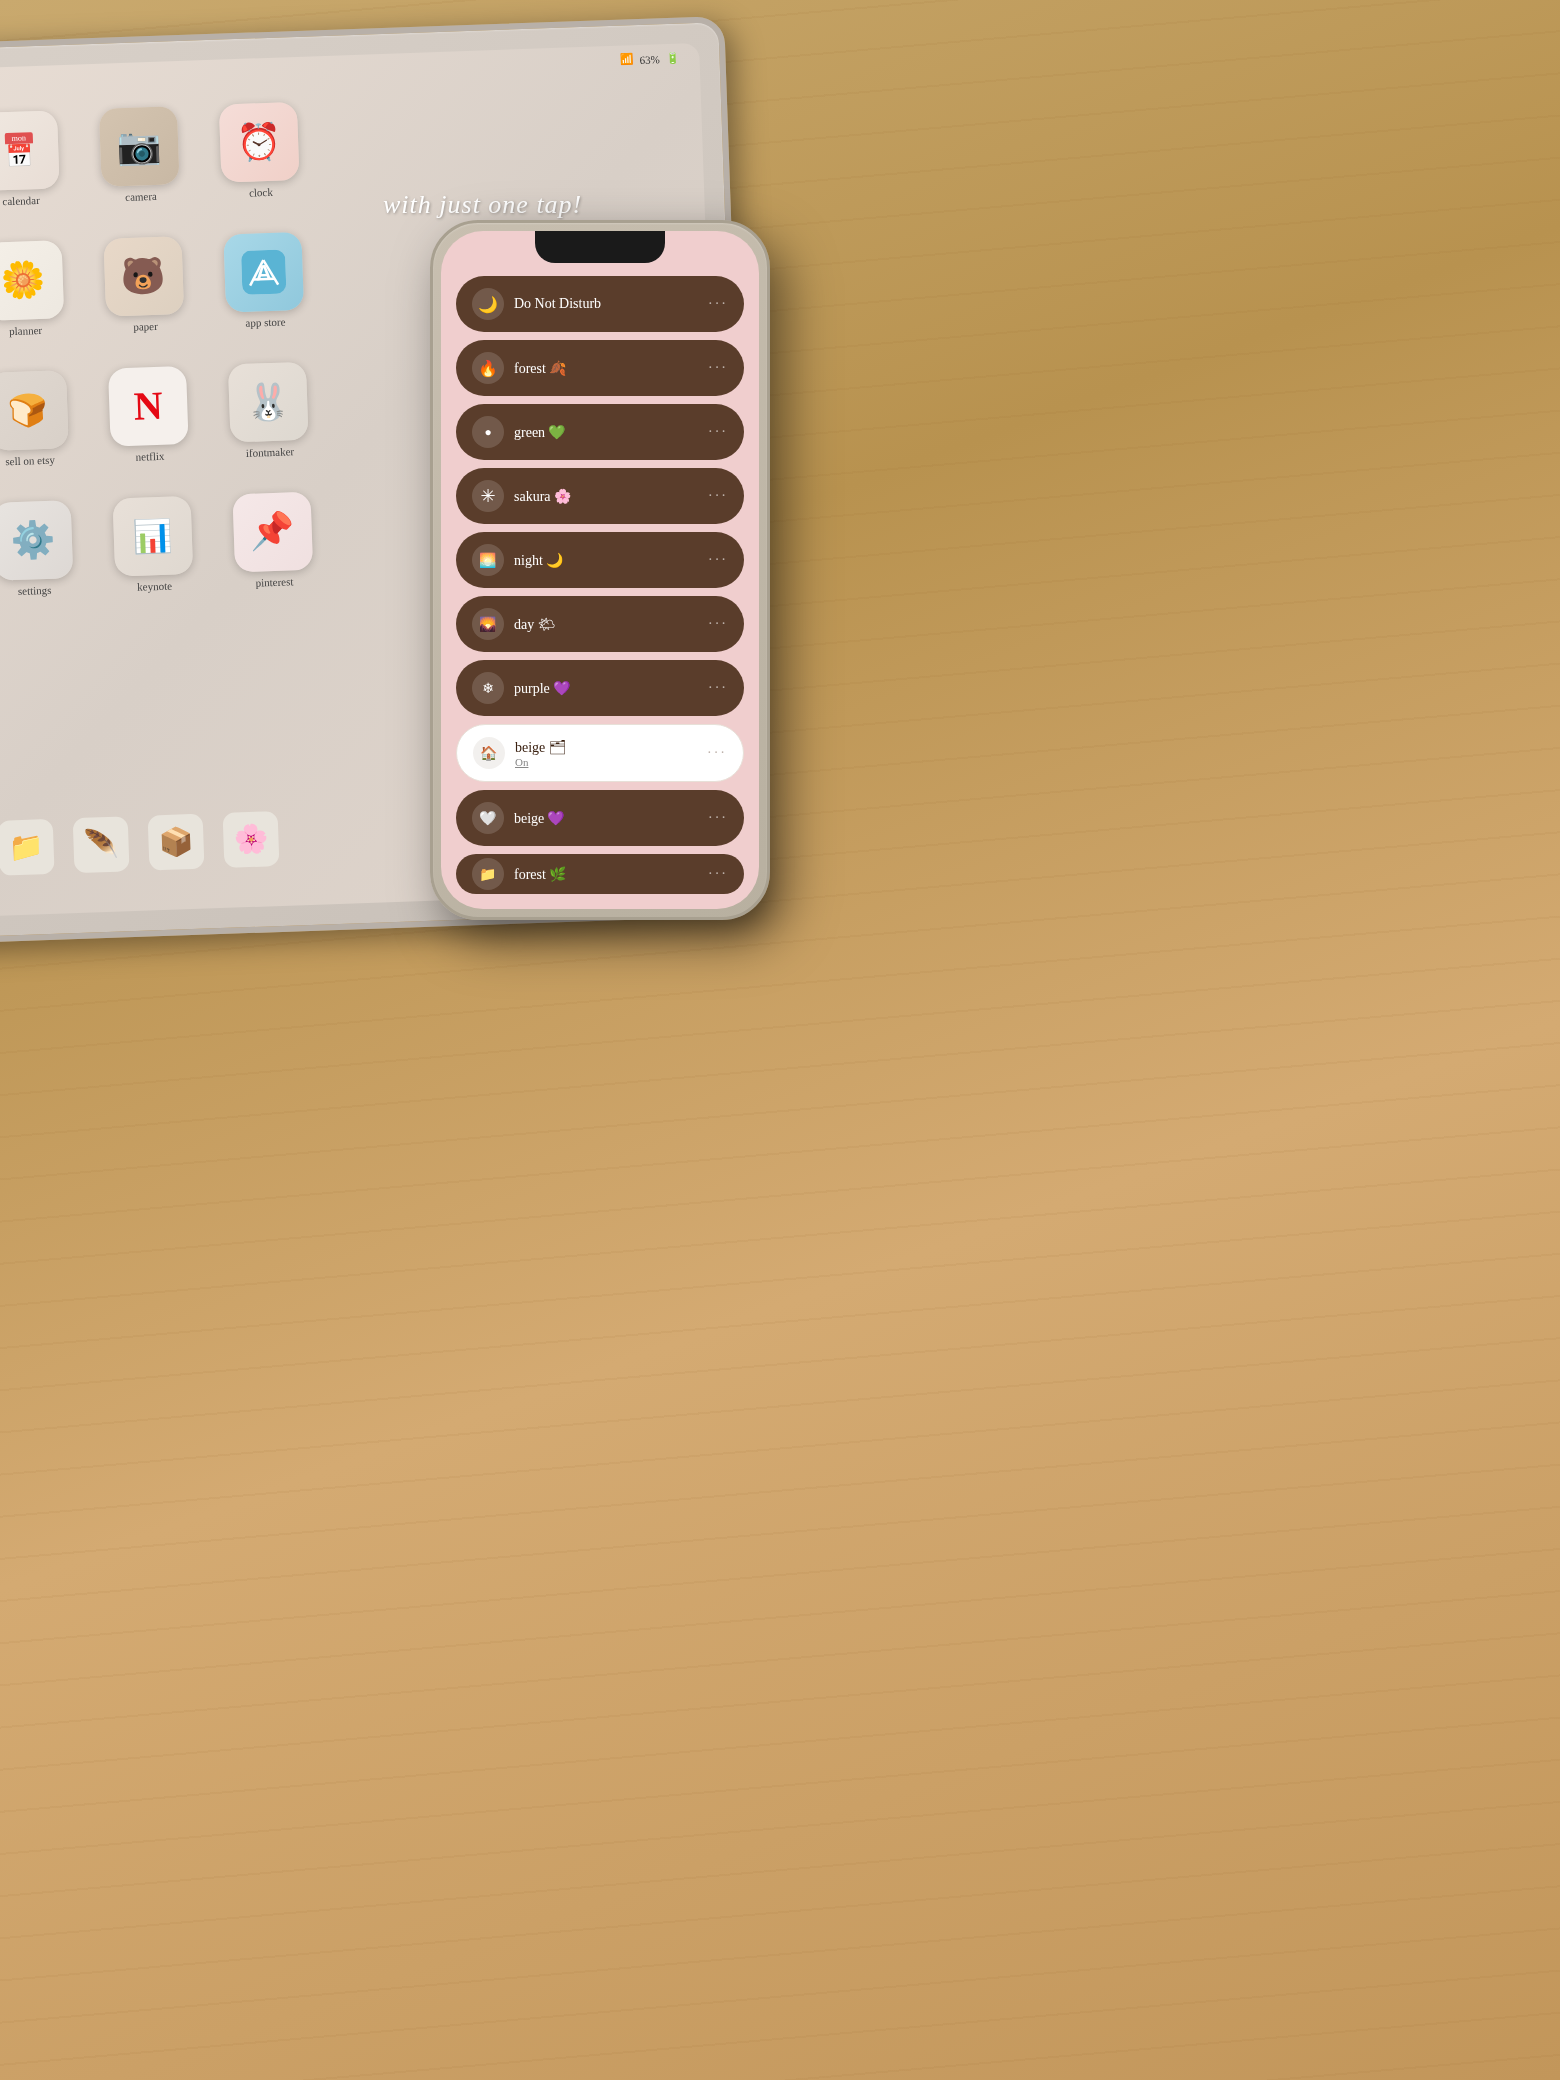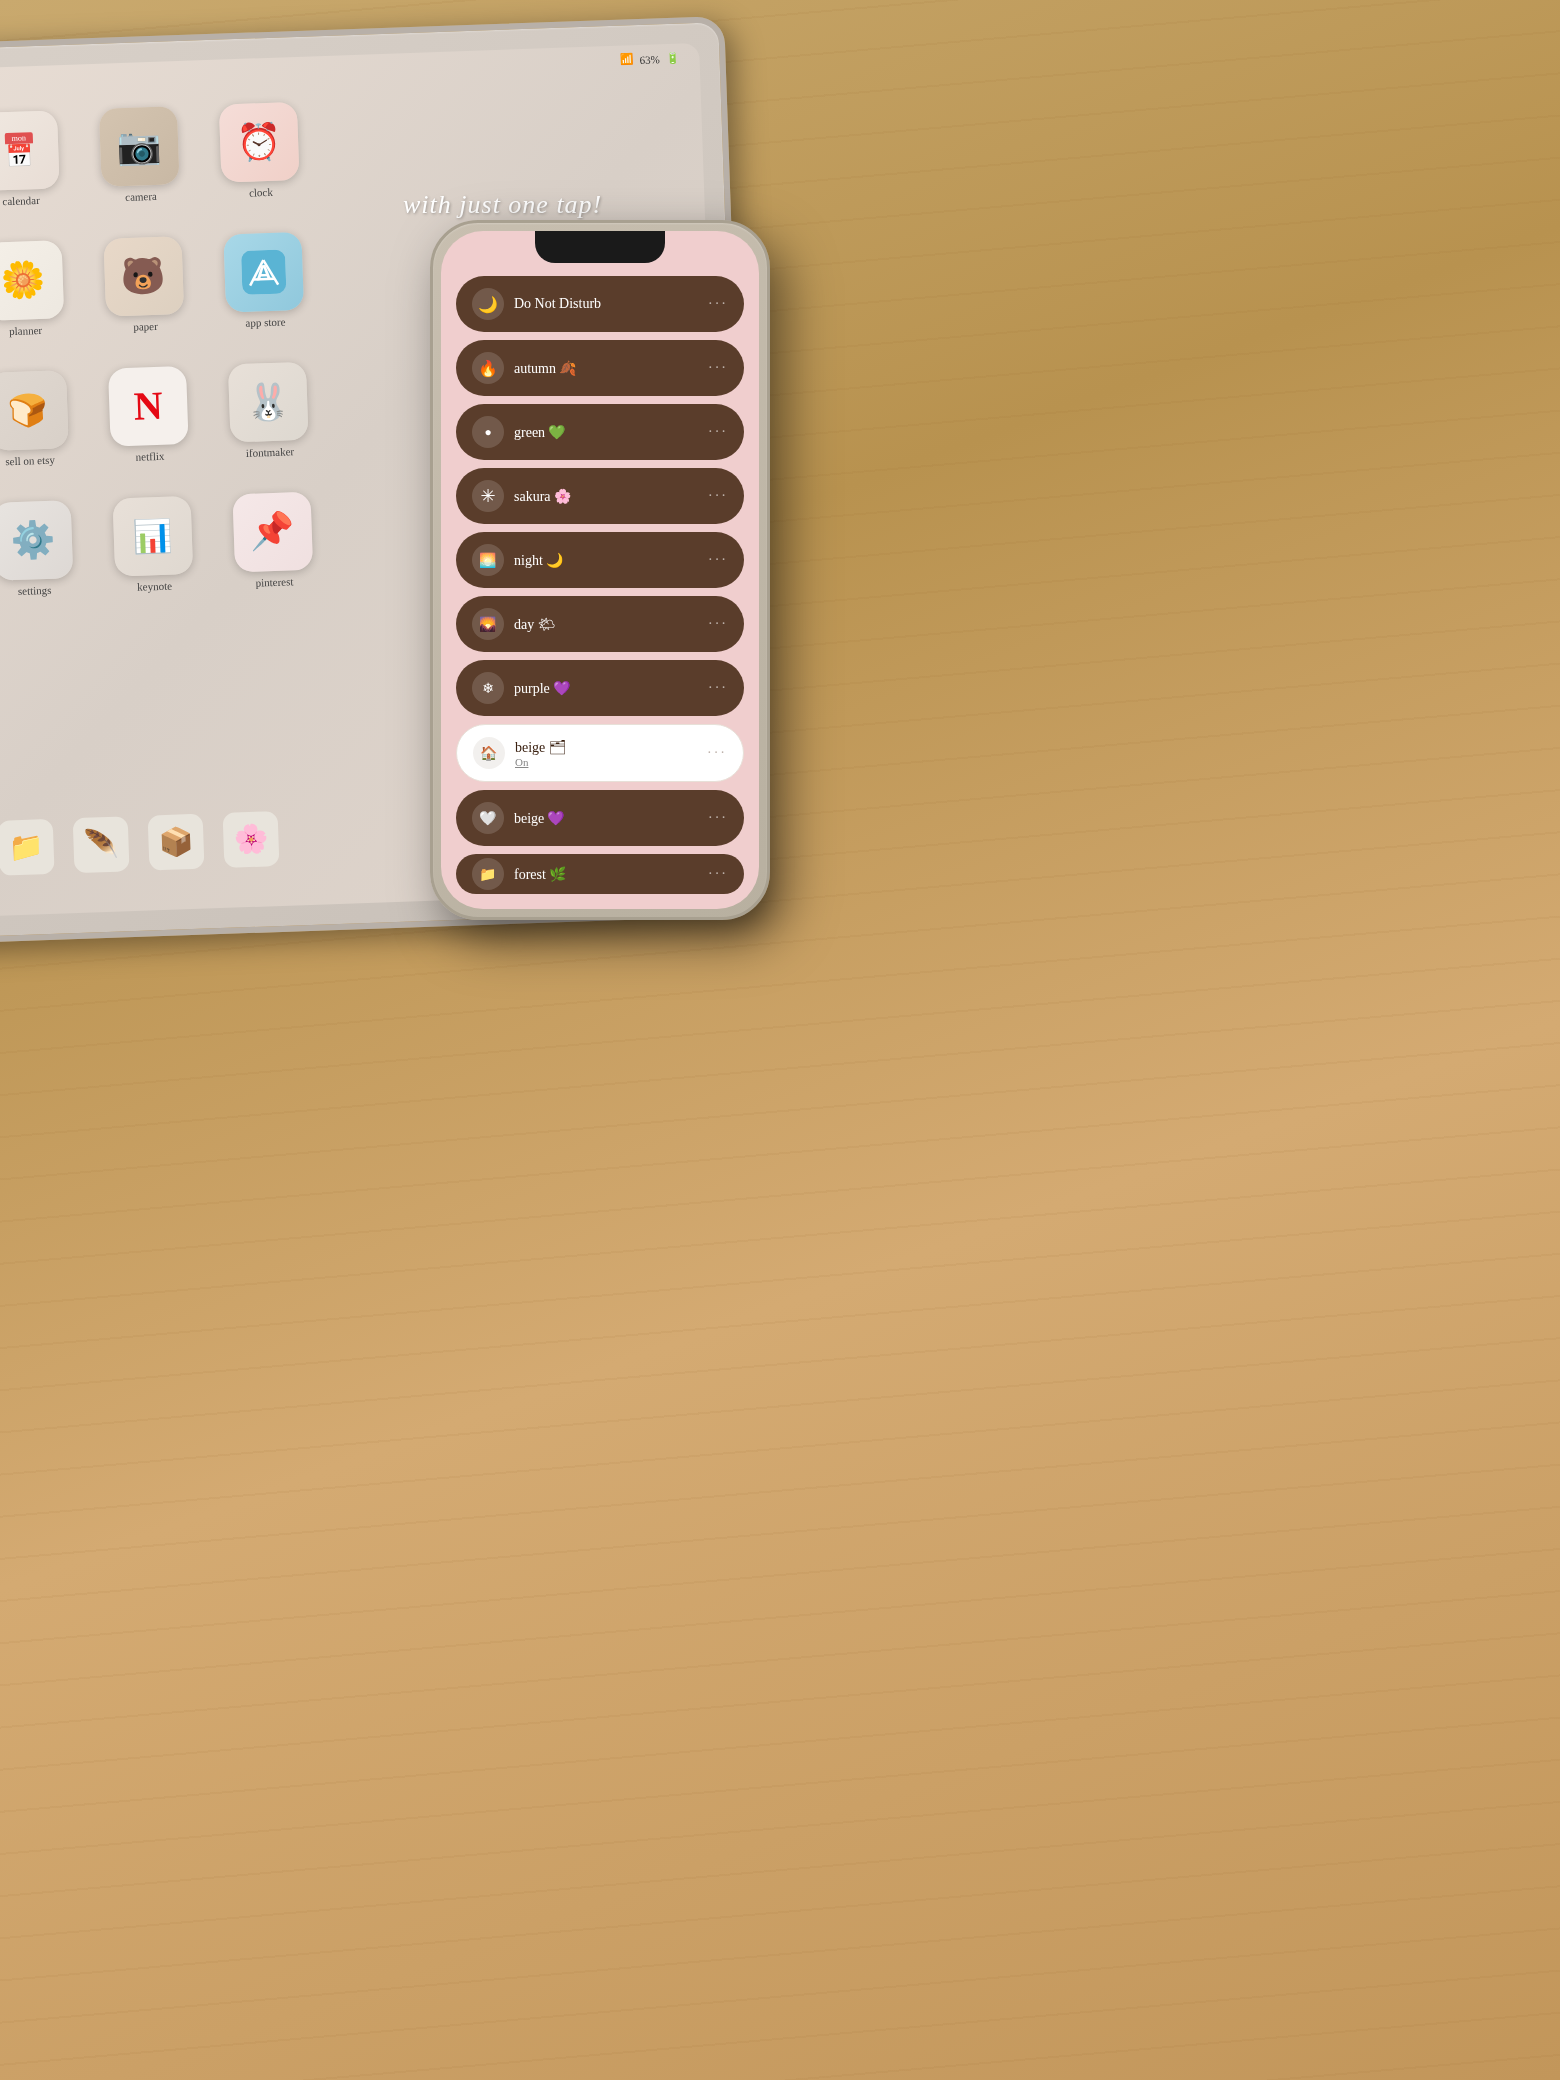--- a/index.html
+++ b/index.html
@@ -128,21 +128,21 @@
       left: 20px;
       display: flex;
       gap: 20px;
       padding: 10px 20px;
     }
 
     
     .tap-text {
       position: absolute;
       top: 190px;
-      left: 403px;
+      left: 383px;
       color: white;
       font-size: 26px;
       font-style: italic;
       font-weight: 300;
       text-shadow: 1px 1px 3px rgba(0,0,0,0.3);
       letter-spacing: 1px;
       font-family: cursive;
     }
 
     
@@ -441,21 +441,21 @@
     <div class="focus-list">
 
       <div class="focus-item">
         <div class="focus-icon">🌙</div>
         <span class="focus-name">Do Not Disturb</span>
         <span class="focus-dots">···</span>
       </div>
 
       <div class="focus-item">
         <div class="focus-icon">🔥</div>
-        <span class="focus-name">autumn 🍂</span>
+        <span class="focus-name">forest 🍂</span>
         <span class="focus-dots">···</span>
       </div>
 
       <div class="focus-item">
         <div class="focus-icon" style="font-size:12px; color:white;">●</div>
         <span class="focus-name">green 💚</span>
         <span class="focus-dots">···</span>
       </div>
 
       <div class="focus-item">

